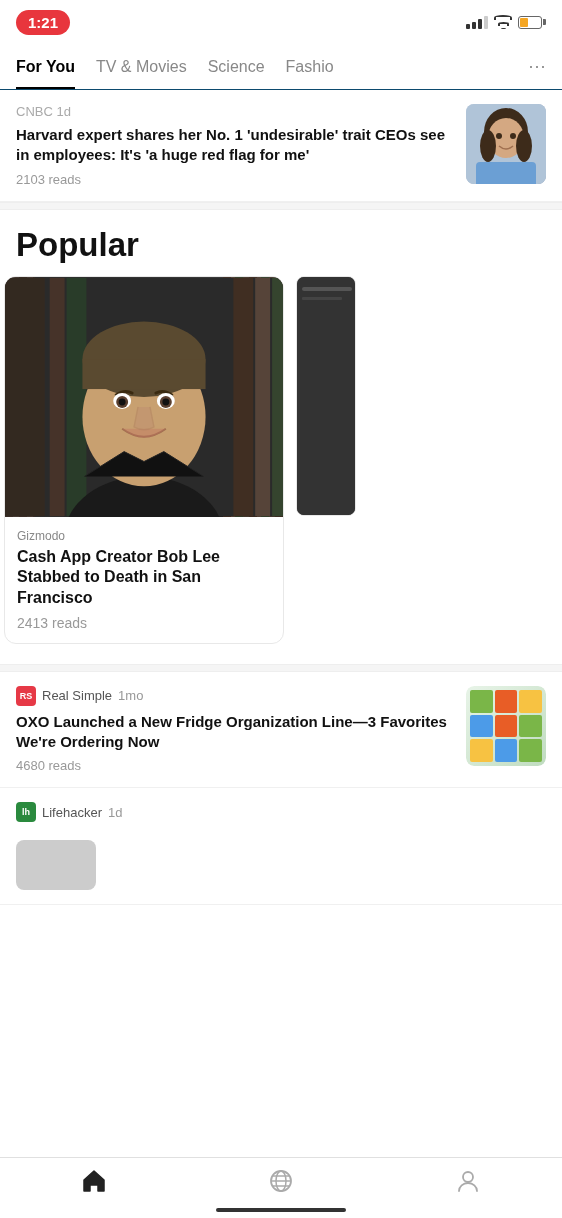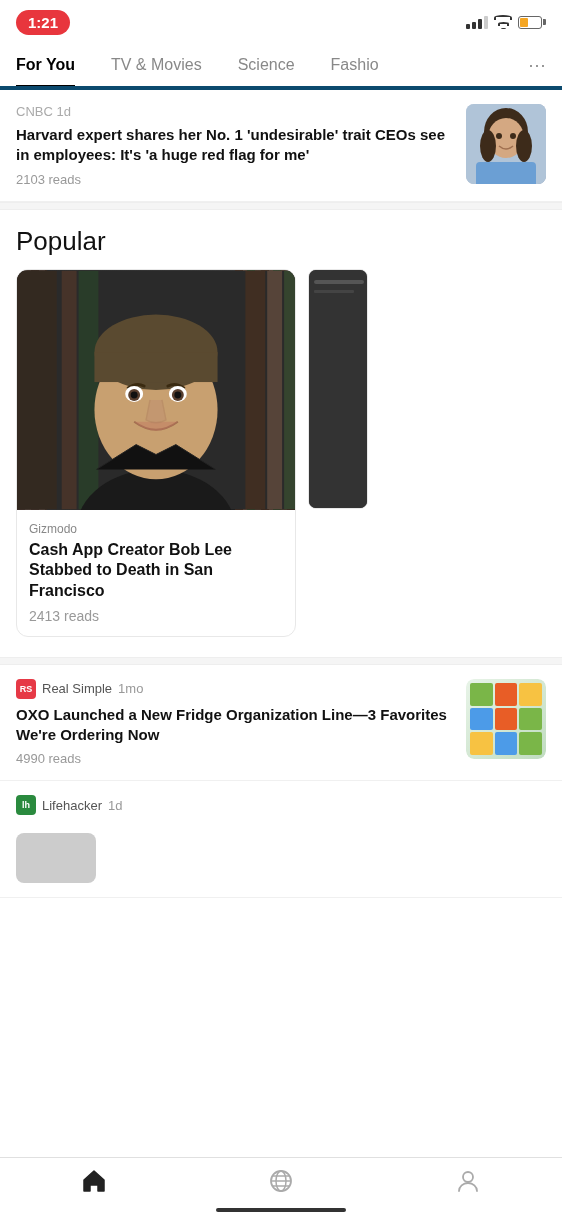--- a/index.html
+++ b/index.html
@@ -100,22 +100,22 @@
       height: 6px;
       background: #666;
       border-radius: 0 1px 1px 0;
     }
 
     
     .nav-tabs {
       display: flex;
       align-items: center;
       padding: 0 16px;
-      border-bottom: 4px solid #0c4a6e;
-      gap: 16px;
+      border-bottom: 1px solid #0c4a6e;
+      gap: 1px;
       overflow: hidden;
       height: 46px;
     }
 
     .nav-tab {
       font-size: 16px;
       padding: 12px 0;
       margin-right: 20px;
       color: #888;
       white-space: nowrap;
@@ -217,30 +217,30 @@
       width: 80px;
       height: 80px;
       background: linear-gradient(135deg, #c9d4e0 0%, #8a9bb5 100%);
       display: flex;
       align-items: center;
       justify-content: center;
     }
 
     
     .section-title {
-      font-size: 26px;
-      font-weight: 400;
+      font-size: 33px;
+      font-weight: 700;
       color: #111;
       padding: 16px 16px 12px;
     }
 
     .popular-cards {
       display: flex;
       overflow-x: hidden;
-      padding: 0 16px;
+      padding: 0 4px;
       gap: 12px;
     }
 
     .popular-card {
       min-width: 280px;
       width: 280px;
       border-radius: 12px;
       overflow: hidden;
       border: 1px solid #e8e8e8;
       background: #fff;
@@ -566,21 +566,21 @@
   <div class="section-separator"></div>
 
   <div class="article-item">
     <div class="article-text">
       <div class="article-source-row">
         <div class="source-logo real-simple-logo" style="background: rgb(230, 57, 70);">RS</div>
         <span class="source-name">Real Simple</span>
         <span class="article-time">1mo</span>
       </div>
       <div class="article-title">OXO Launched a New Fridge Organization Line—3 Favorites We're Ordering Now</div>
-      <div class="article-reads">4990 reads</div>
+      <div class="article-reads">4680 reads</div>
     </div>
     <div class="article-thumbnail">
       <div class="fridge-image-mock">
         <div class="fridge-cell c1"></div>
         <div class="fridge-cell c2"></div>
         <div class="fridge-cell c3"></div>
         <div class="fridge-cell c4"></div>
         <div class="fridge-cell c5"></div>
         <div class="fridge-cell c6"></div>
         <div class="fridge-cell c7"></div>

